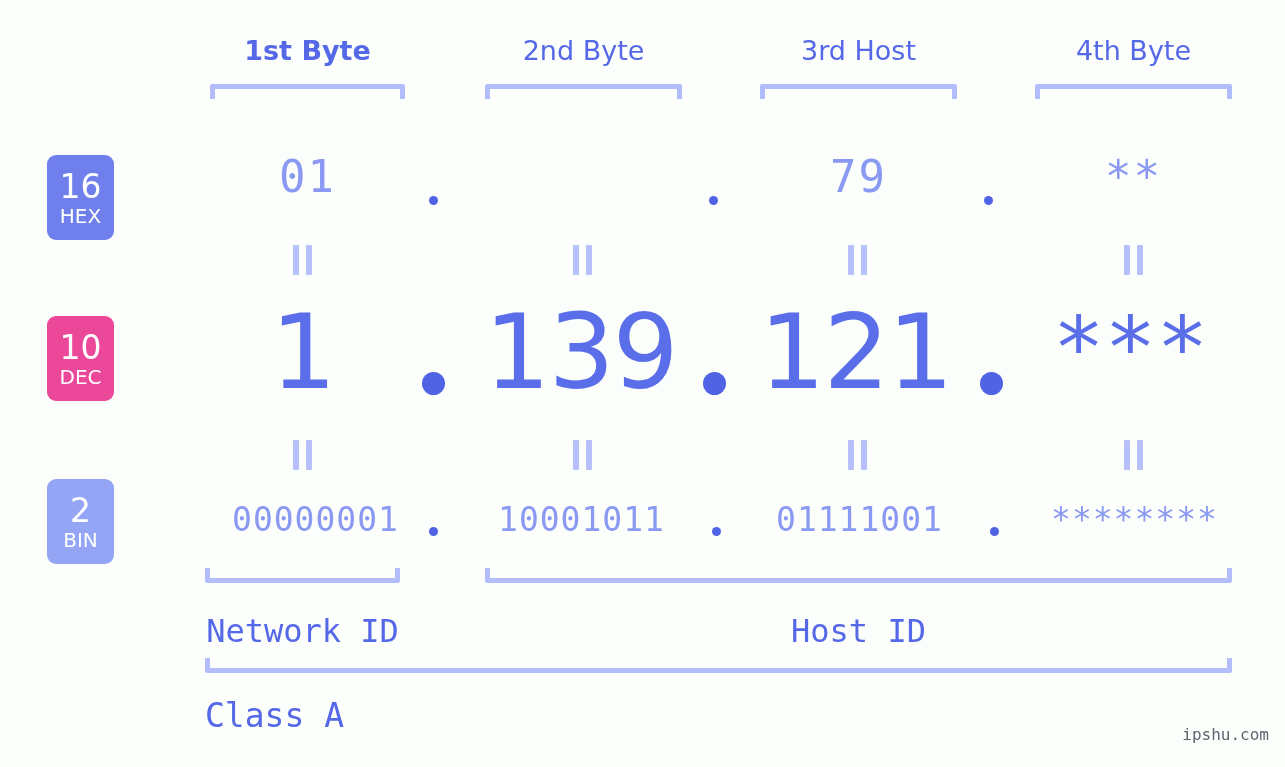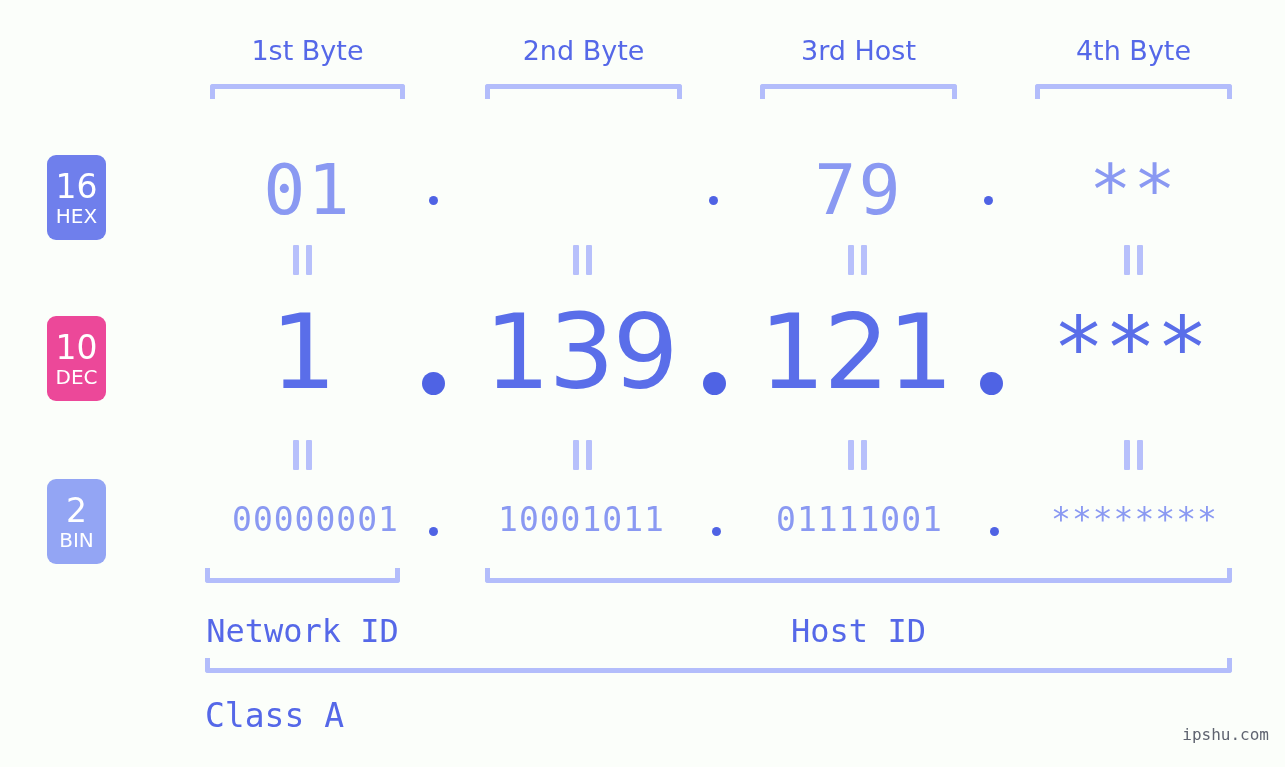--- a/index.html
+++ b/index.html
@@ -52,21 +52,21 @@
     border-right: 5px solid #b3bdfb;
     border-top: none;
     height: 15px;
     box-sizing: border-box;
     border-radius: 0 0 3px 3px;
   }
 
   
   .badge {
     position: absolute;
-    width: 59px;
+    width: 67px;
     height: 85px;
     border-radius: 9px;
     color: #ffffff;
     display: flex;
     flex-direction: column;
     align-items: center;
     justify-content: center;
     font-family: "DejaVu Sans", sans-serif;
     line-height: 1;
   }
@@ -87,21 +87,21 @@
 
   
   .val {
     position: absolute;
     text-align: center;
     white-space: nowrap;
     line-height: 1;
   }
   .hex-val {
     font-family: "DejaVu Sans Mono", monospace;
-    font-size: 70px;
+    font-size: 44px;
     color: #8a99f2;
     letter-spacing: 2px;
   }
   .bin-val {
     font-family: "DejaVu Sans Mono", monospace;
     font-size: 33px;
     color: #8a99f2;
     letter-spacing: 1px;
   }
   .dec-val {
@@ -171,21 +171,21 @@
     font-size: 16px;
     color: #5f6470;
     line-height: 1;
   }
 </style>
 </head>
 <body>
 
 <div class="stage">
 
-  <div class="byte-label" style="left:210px; top:37px; width:195px;">1st Byte</div>
+  <div class="byte-label" style="left:210px; top:37px; width:195px;font-weight:bold;">1st Byte</div>
   <div class="byte-label" style="left:485px; top:37px; width:197px;">2nd Byte</div>
   <div class="byte-label" style="left:760px; top:37px; width:197px;">3rd Host</div>
   <div class="byte-label" style="left:1035px; top:37px; width:197px;">4th Byte</div>
 
   <div class="bracket-down" style="left:210px; top:84px; width:195px;"></div>
   <div class="bracket-down" style="left:485px; top:84px; width:197px;"></div>
   <div class="bracket-down" style="left:760px; top:84px; width:197px;"></div>
   <div class="bracket-down" style="left:1035px; top:84px; width:197px;"></div>
 
   <div class="badge badge-hex">

